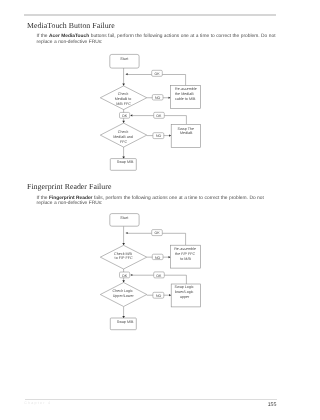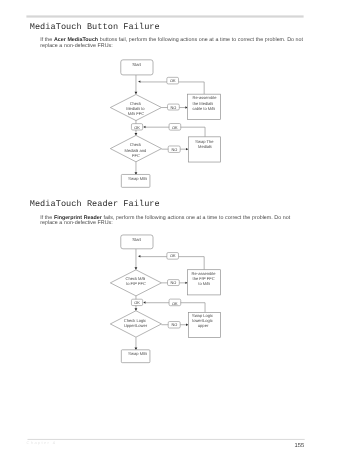--- a/index.html
+++ b/index.html
@@ -1,42 +1,42 @@
 <!DOCTYPE html>
 <html><head>
 <meta charset="utf-8">
 <title>Service Guide Page</title>
 <style>
   html,body{margin:0;padding:0;}
   body{width:300px;height:420px;background:#ffffff;overflow:hidden;
        font-family:"Liberation Sans",sans-serif;-webkit-font-smoothing:antialiased;text-rendering:geometricPrecision;}
   .page{position:relative;width:300px;height:420px;}
   .hdr-rule{position:absolute;left:24.3px;top:14.2px;width:252.2px;height:1.6px;background:#d6d6d6;}
-  .sec-title{position:absolute;font-family:Liberation Mono, monospace;color:#2b2b2b;
+  .sec-title{position:absolute;font-family:Liberation Serif, serif;color:#2b2b2b;
              font-size:7.8px;letter-spacing:.05px;white-space:nowrap;}
   .body-text{position:absolute;font-family:"Liberation Sans",sans-serif;color:#4a4a4a;
              font-size:4.85px;line-height:5.35px;word-spacing:0.15px;}
   .body-text b{font-weight:bold;color:#2e2e2e;}
   .ftr-rule{position:absolute;left:24.5px;top:399.2px;width:252.7px;height:1.2px;background:#dcdcdc;}
   .ftr-left{position:absolute;left:24.2px;top:401.3px;font-size:3.6px;color:#e6e6e6;letter-spacing:1.25px;}
   .ftr-page{position:absolute;right:23.5px;top:402.3px;font-size:5.3px;color:#3a3a3a;}
   svg.flow{position:absolute;left:0;top:0;overflow:visible;}
   .fl-txt{font-family:"Liberation Sans",sans-serif;fill:#4a4a4a;font-size:3.7px;}
   .lbl-txt{font-family:"Liberation Sans",sans-serif;fill:#424242;font-size:3.55px;}
 </style>
 </head>
 <body>
 
 <div class="page">
   <div class="hdr-rule"></div>
 
   <div class="sec-title" style="left:27px;top:20.5px;">MediaTouch Button Failure</div>
   <div class="body-text" style="left:36.6px;top:34.3px;width:243px;"><span>If the </span><b>Acer MediaTouch</b><span> buttons fail, perform the following actions one at a time to correct the problem. Do not replace a non-defective FRUs:</span></div>
 
-  <div class="sec-title" style="left:27px;top:181.5px;">MediaTouch Reader Failure</div>
+  <div class="sec-title" style="left:27px;top:181.5px;">Fingerprint Reader Failure</div>
   <div class="body-text" style="left:36.6px;top:195.6px;width:243px;"><span>If the </span><b>Fingerprint Reader</b><span> fails, perform the following actions one at a time to correct the problem. Do not replace a non-defective FRUs:</span></div>
 
   <svg class="flow" width="300" height="420" viewBox="0 0 300 420">
     <g id="fc1" transform="translate(0,0)">
 
       <g class="conn" fill="none" stroke="#8c8c8c" stroke-width="0.6">
         <path d="M123.6 68 L123.6 84.2"></path>
         <path d="M185.6 85.6 L185.6 74.5 L127.2 74.5"></path>
         <path d="M146.8 97.75 L169.4 97.75"></path>
         <path d="M123.6 109 L123.6 121.8"></path>

